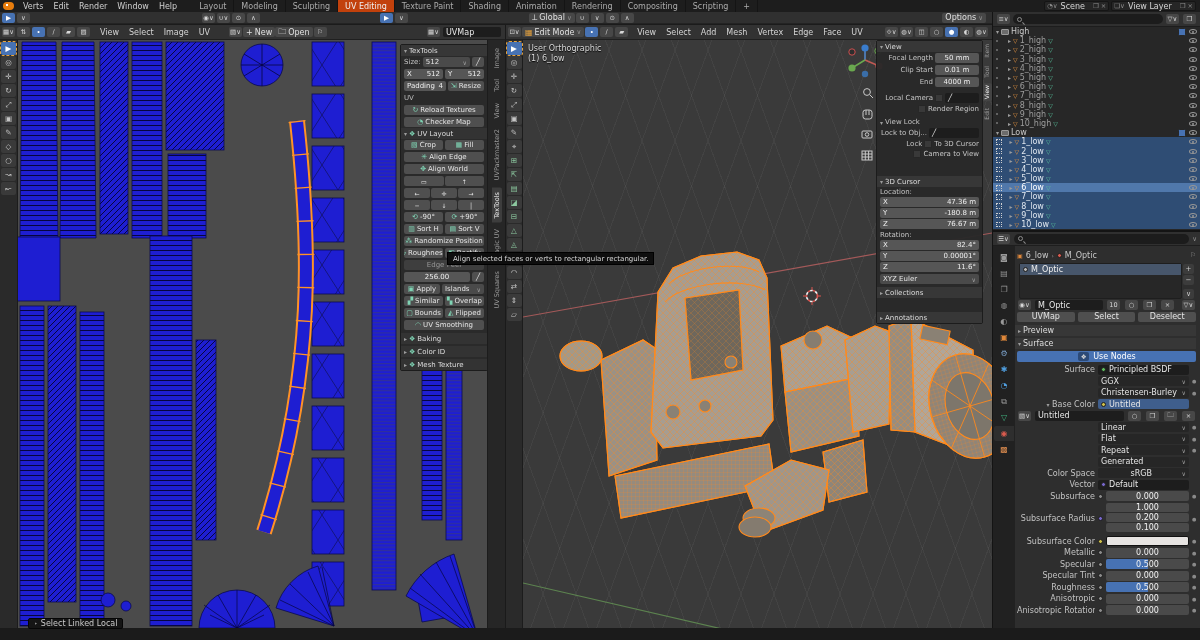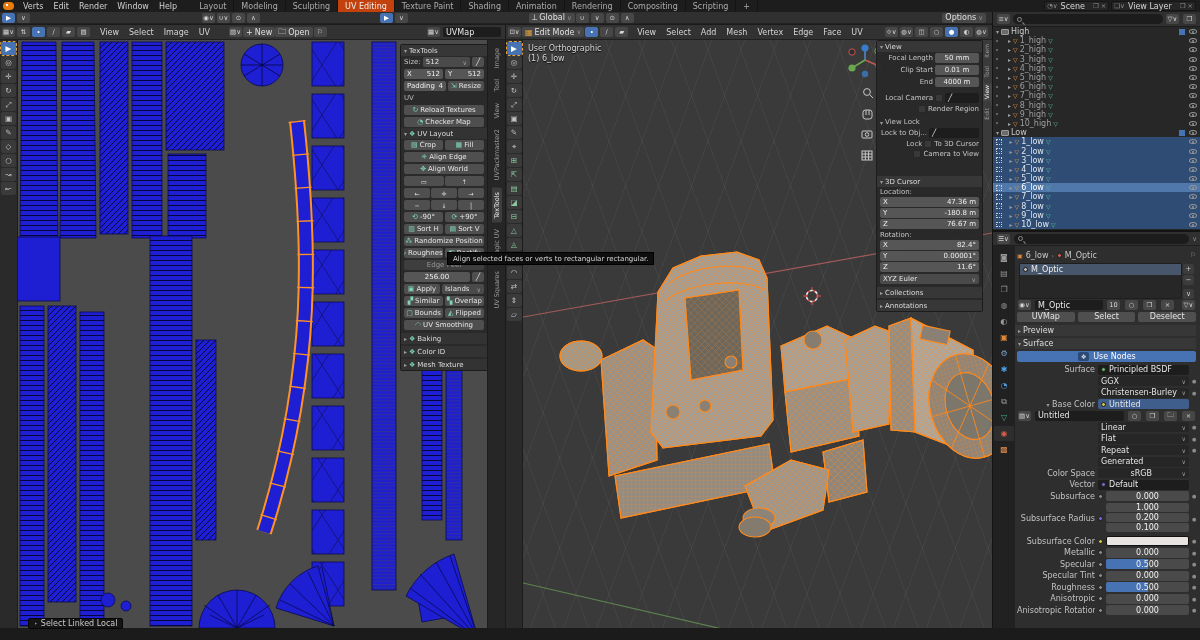--- a/index.html
+++ b/index.html
@@ -875,21 +875,21 @@
         <span>XYZ Euler</span>
         <span class="cv">∨</span>
       </span>
     </div>
   <div>
 
   <div class="phead" style="margin-top:2px">
         <span class="car">▸</span>
         <span>Collections</span>
       </div>
-      <div class="phead" style="margin-top:2px">
+      <div class="phead" style="margin-top:14px">
         <span class="car">▸</span>
         <span>Annotations</span>
       </div>
     </div>
 </div>
 <div id="nptabs">
 
 <span class="vtab"><span>Item</span></span>
     <span class="vtab"><span>Tool</span></span>
     <span class="vtab active"><span>View</span></span>

